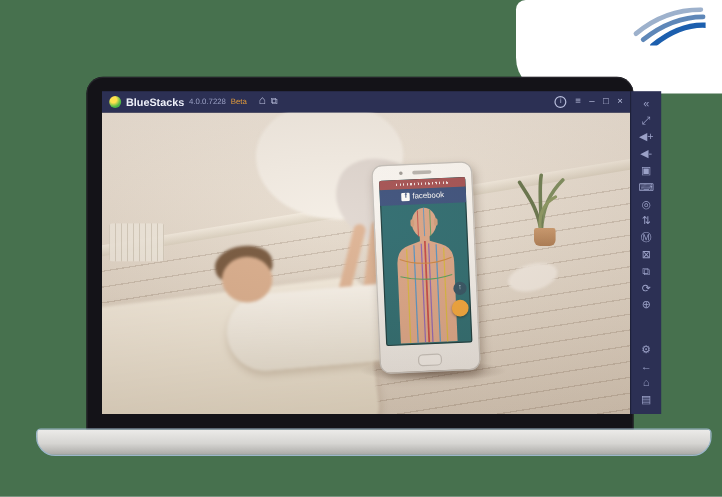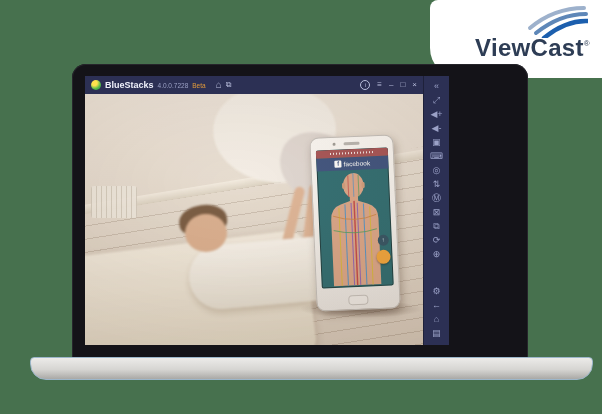--- a/index.html
+++ b/index.html
@@ -16,21 +16,21 @@
 
   
   .laptop-screen{position:absolute;left:72px;top:64px;width:456px;height:294px;
                  background:var(--bezel,#141318);border-radius:14px 14px 0 0;
                  box-shadow:inset 0 0 0 1px #26252b;}
   .laptop-base{position:absolute;left:30px;top:357px;width:561px;height:21px;
                background:linear-gradient(#ecebe9,#d6d5d2 55%,#c0bfbc 78%,#a9a8a5);
                border:1px solid #9cb6ca;border-radius:4px 4px 16px 16px;}
 
   
-  .bs-window{position:absolute;left:13px;top:12px;width:364px;height:269px;
+  .bs-window{position:absolute;left:13px;top:12px;width:466px;height:269px;
              display:grid;grid-template-columns:1fr 26px;grid-template-rows:18px 1fr;}
   .bs-titlebar{grid-column:1;grid-row:1;background:var(--navy,#2C3054);display:flex;
                align-items:center;padding:0 6px;gap:4px;}
   .bs-logo{width:10px;height:10px;border-radius:50%;flex:0 0 auto;
            background:radial-gradient(circle at 35% 30%,#ffe14d 0 28%,#53b948 62%,#2f8f3e);}
   .bs-title{font-size:9px;font-weight:bold;color:#eef0fa;}
   .bs-version{font-size:6.5px;color:#9aa0c4;}
   .bs-beta{font-size:6.5px;color:#e29b3a;}
   .tb-ic{font-size:8px;color:#b9bedc;line-height:1;}
   .tb-home{margin-left:6px;font-size:10px;}
@@ -122,21 +122,20 @@
 <body>
 
 <div class="stage">
 
   <div class="vc-card">
     <svg class="vc-swoosh" viewBox="0 0 62 32">
       <path d="M4,22 Q28,2 58,2" fill="none" stroke="#9DB1CC" stroke-width="4" stroke-linecap="round"></path>
       <path d="M10,27 Q34,8 60,8" fill="none" stroke="#5E87B8" stroke-width="4" stroke-linecap="round"></path>
       <path d="M18,32 Q40,14 62,15" fill="none" stroke="#1C5FAE" stroke-width="4.5" stroke-linecap="round"></path>
     </svg>
-    <div class="vc-word"><span>ViewCast</span><span class="vc-reg">®</span></div>
   </div>
 
   <div class="laptop-screen">
 
     <div class="bs-window">
 
       <div class="bs-titlebar">
         <span class="bs-logo"></span>
         <span class="bs-title">BlueStacks</span>
         <span class="bs-version">4.0.0.7228</span>

